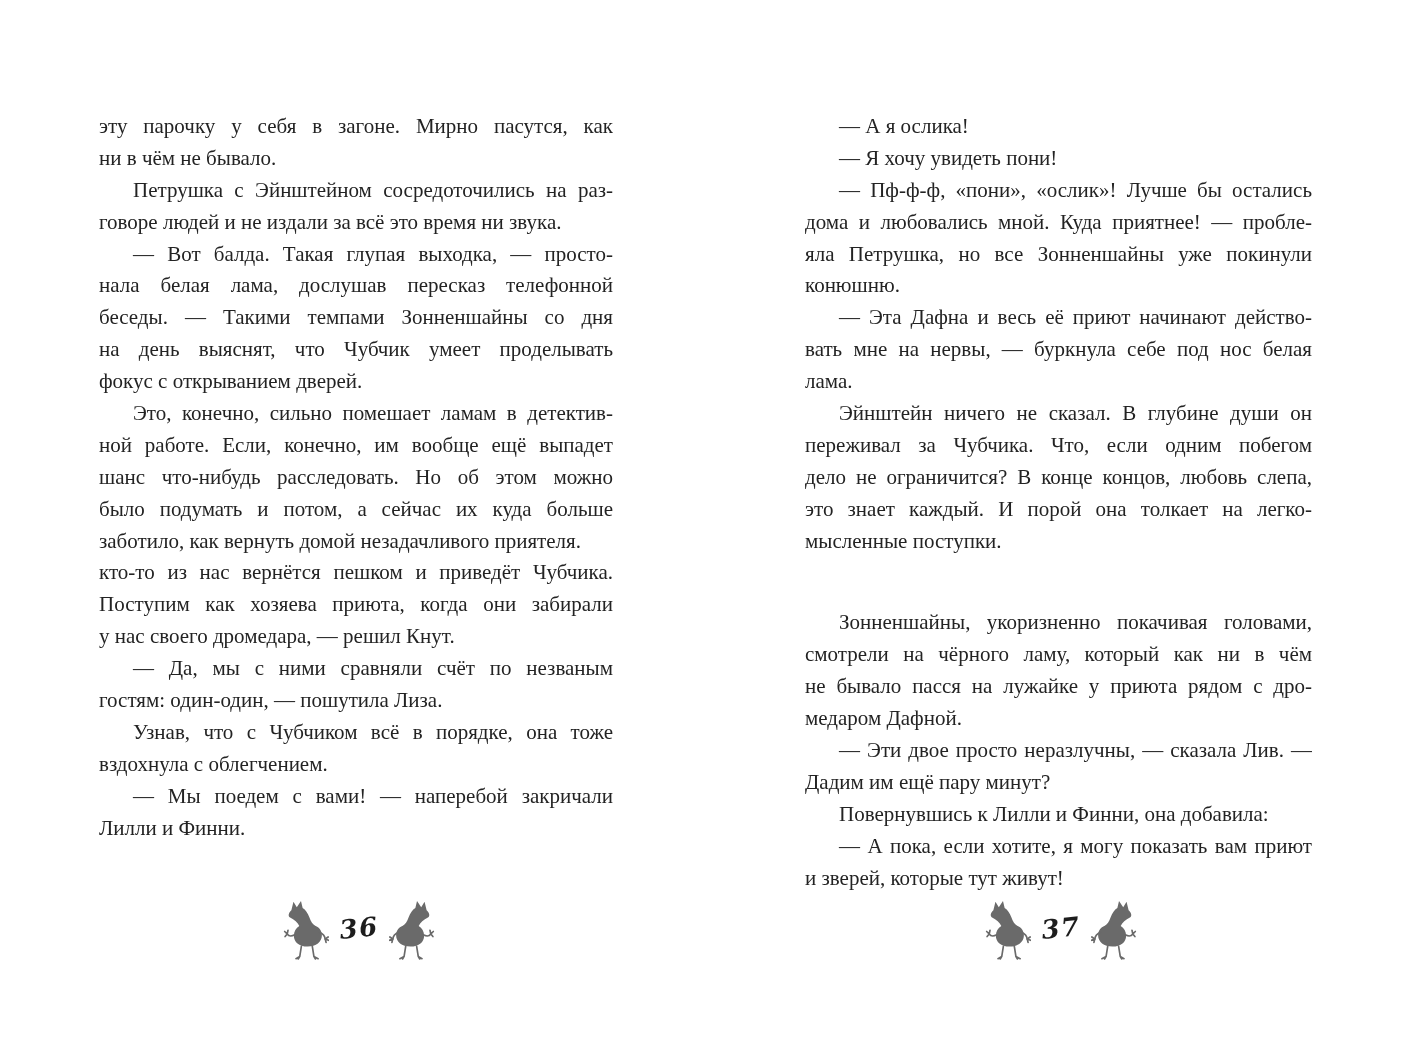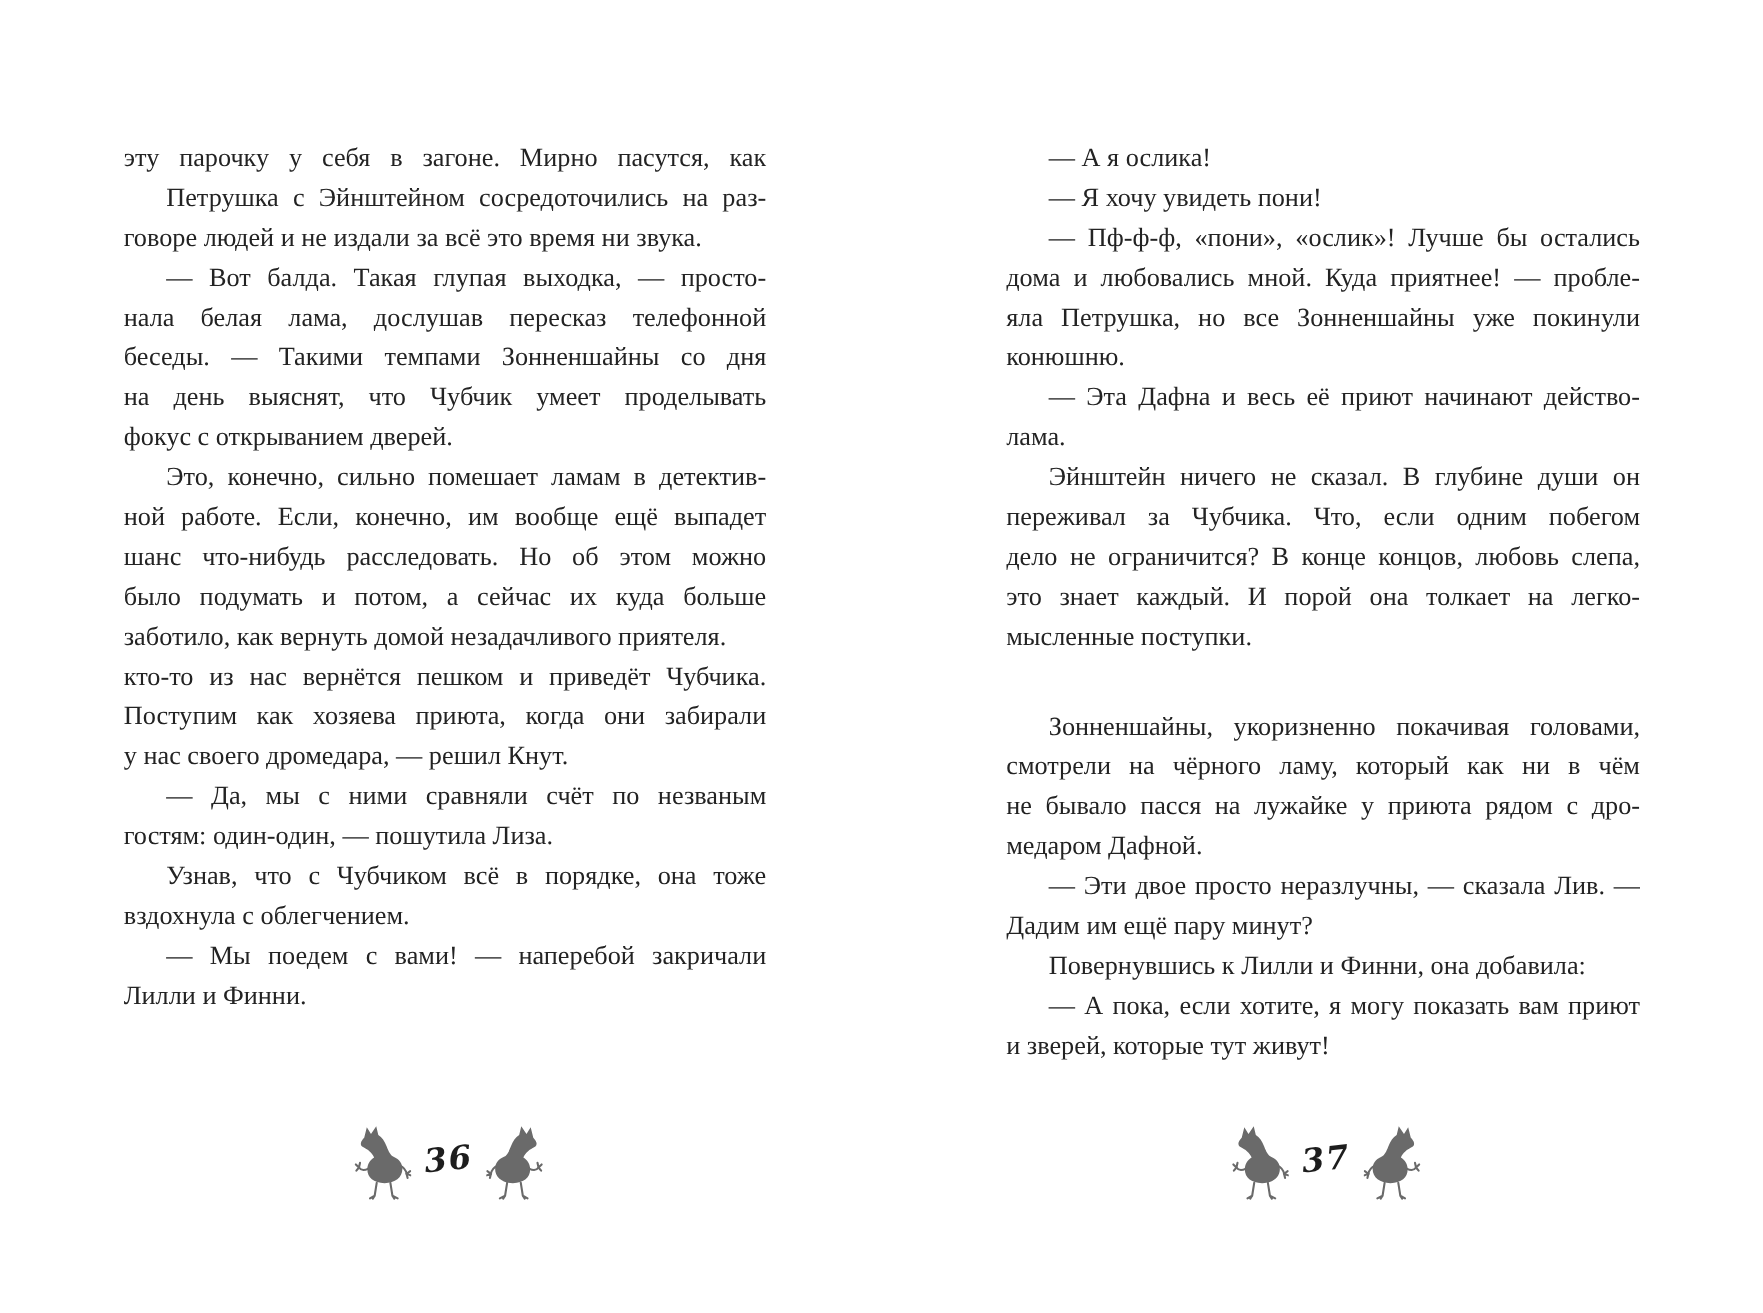--- a/index.html
+++ b/index.html
@@ -29,21 +29,21 @@
     position: absolute;
     top: 111px;
     color: var(--text-color);
     font-size: 21px;
     line-height: 31.9px;
     font-family: Liberation Serif, serif;
   }
   #left-text  { left: 99px;  width: 514px; }
   #right-text { left: 805px; width: 507px; }
   .para { margin: 0; }
-  .para.sb { margin-top: 40px; }
+  .para.sb { margin-top: 50px; }
   .line {
     height: 31.9px;
     overflow: hidden;
     white-space: normal;
   }
   .line.j {
     text-align: justify;
     text-align-last: justify;
   }
   .line.ind { text-indent: 34px; }
@@ -94,20 +94,21 @@
       </g>
     </g>
   </defs>
 </svg>
 
 <div class="spread">
 
   <section class="text-block" id="left-text">
       <div class="para">
         <div class="line j">эту парочку у себя в загоне. Мирно пасутся, как</div>
+        <div class="line">ни в чём не бывало.</div>
       </div>
       <div class="para">
         <div class="line j ind">Петрушка с Эйнштейном сосредоточились на раз-</div>
         <div class="line">говоре людей и не издали за всё это время ни звука.</div>
       </div>
       <div class="para">
         <div class="line j ind">— Вот балда. Такая глупая выходка, — просто-</div>
         <div class="line j">нала белая лама, дослушав пересказ телефонной</div>
         <div class="line j">беседы. — Такими темпами Зонненшайны со дня</div>
         <div class="line j">на день выяснят, что Чубчик умеет проделывать</div>
@@ -147,20 +148,21 @@
         <div class="line ind">— Я хочу увидеть пони!</div>
       </div>
       <div class="para">
         <div class="line j ind">— Пф-ф-ф, «пони», «ослик»! Лучше бы остались</div>
         <div class="line j">дома и любовались мной. Куда приятнее! — пробле-</div>
         <div class="line j">яла Петрушка, но все Зонненшайны уже покинули</div>
         <div class="line">конюшню.</div>
       </div>
       <div class="para">
         <div class="line j ind">— Эта Дафна и весь её приют начинают действо-</div>
+        <div class="line j">вать мне на нервы, — буркнула себе под нос белая</div>
         <div class="line">лама.</div>
       </div>
       <div class="para">
         <div class="line j ind">Эйнштейн ничего не сказал. В глубине души он</div>
         <div class="line j">переживал за Чубчика. Что, если одним побегом</div>
         <div class="line j">дело не ограничится? В конце концов, любовь слепа,</div>
         <div class="line j">это знает каждый. И порой она толкает на легко-</div>
         <div class="line">мысленные поступки.</div>
       </div>
       <div class="para sb">

